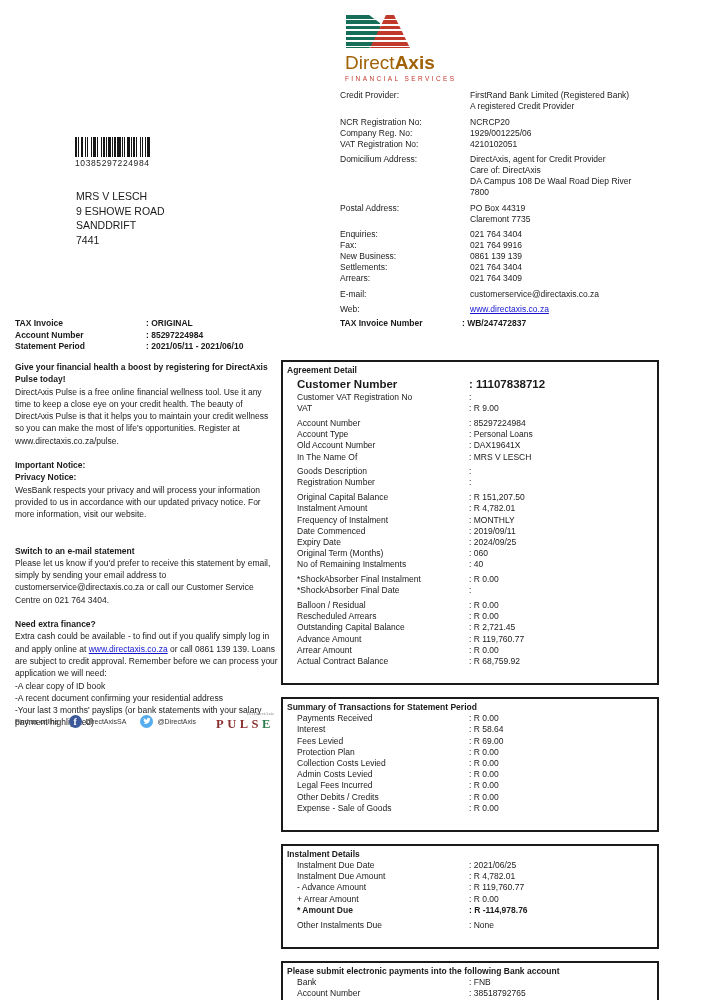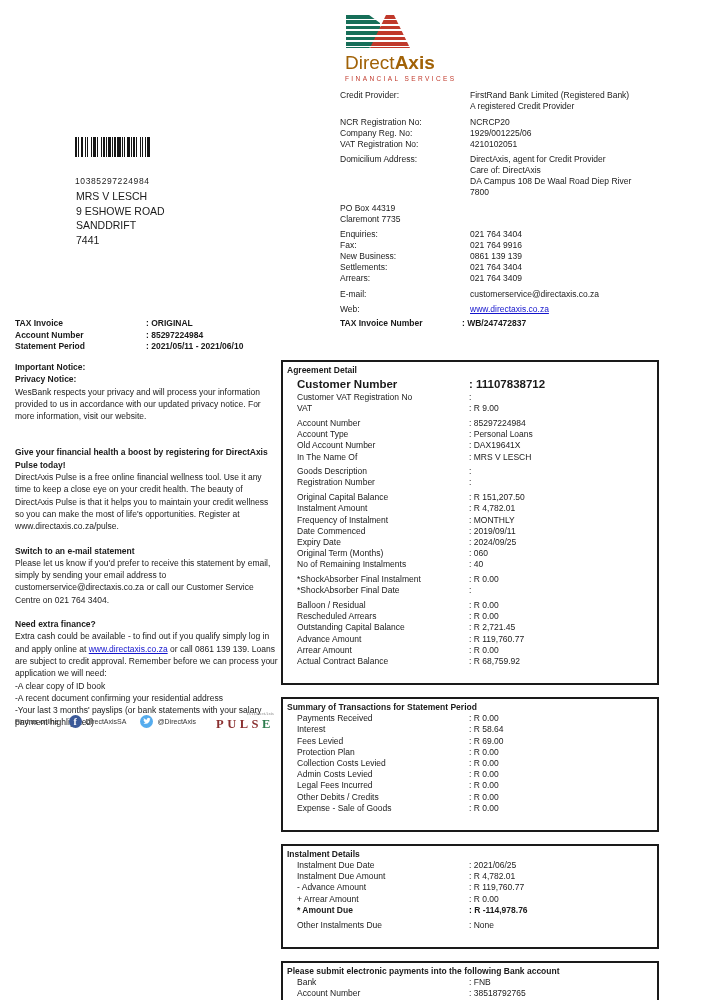--- a/index.html
+++ b/index.html
@@ -25,21 +25,21 @@
   .prow{display:flex;}
   .plbl{width:130px;flex:none;}
   .pval{flex:1;}
   .link{color:#1414cc;text-decoration:underline;cursor:pointer;}
 
   
   .barcode{position:absolute;left:75px;top:137px;width:86px;}
   .bars{height:20px;display:flex;align-items:stretch;overflow:hidden;width:84px;}
   .bar{flex:none;background:#161616;}
   .sp{flex:none;}
-  .bc-num{font-size:8.5px;letter-spacing:.6px;color:#222;margin-top:19px;}
+  .bc-num{font-size:8.5px;letter-spacing:.6px;color:#222;margin-top:1px;}
   .address{position:absolute;left:76px;top:189px;font-size:10.5px;line-height:14.5px;}
 
   
   .meta{font-size:8.5px;line-height:11.5px;font-weight:bold;}
   .metaleft{position:absolute;left:15px;top:318px;width:270px;}
   .metaright{position:absolute;left:340px;top:318px;width:330px;}
   .meta .row{display:flex;}
   .metaleft .lbl{width:131px;flex:none;}
   .metaright .lbl{width:122px;flex:none;}
   .meta .val{flex:1;}
@@ -126,20 +126,21 @@
           <div class="pval">
             <div>DirectAxis, agent for Credit Provider</div>
             <div>Care of: DirectAxis</div>
             <div>DA Campus 108 De Waal Road Diep River</div>
             <div>7800</div>
           </div>
         </div>
       </div>
       <div class="pgroup">
         <div class="prow">
+          <span class="plbl">Postal Address:</span>
           <div class="pval">
             <div>PO Box 44319</div>
             <div>Claremont 7735</div>
           </div>
         </div>
       </div>
       <div class="pgroup">
         <div class="prow">
           <span class="plbl">Enquiries:</span>
           <div class="pval">
@@ -266,28 +267,28 @@
       </div>
     </div>
   <div class="meta metaright">
       <div class="row">
         <span class="lbl">TAX Invoice Number</span>
         <span class="val">: WB/247472837</span>
       </div>
     </div>
 
   <div class="notices" id="notices">
+      <div class="nblock">
+        <div class="ntitle">Give your financial health a boost by registering for DirectAxis Pulse today!</div>
+        <div class="nbody"><span>DirectAxis Pulse is a free online financial wellness tool. Use it any time to keep a close eye on your credit health. The beauty of DirectAxis Pulse is that it helps you to maintain your credit wellness so you can make the most of life's opportunities. Register at www.directaxis.co.za/pulse.</span></div>
+      </div>
       <div class="nblock gap-lg">
         <div class="ntitle">Important Notice:</div>
         <div class="ntitle">Privacy Notice:</div>
         <div class="nbody"><span>WesBank respects your privacy and will process your information provided to us in accordance with our updated privacy notice. For more information, visit our website.</span></div>
-      </div>
-      <div class="nblock">
-        <div class="ntitle">Give your financial health a boost by registering for DirectAxis Pulse today!</div>
-        <div class="nbody"><span>DirectAxis Pulse is a free online financial wellness tool. Use it any time to keep a close eye on your credit health. The beauty of DirectAxis Pulse is that it helps you to maintain your credit wellness so you can make the most of life's opportunities. Register at www.directaxis.co.za/pulse.</span></div>
       </div>
       <div class="nblock">
         <div class="ntitle">Switch to an e-mail statement</div>
         <div class="nbody"><span>Please let us know if you'd prefer to receive this statement by email, simply by sending your email address to customerservice@directaxis.co.za or call our Customer Service Centre on 021 764 3404.</span></div>
       </div>
       <div class="nblock">
         <div class="ntitle">Need extra finance?</div>
         <div class="nbody"><span>Extra cash could be available - to find out if you qualify simply log in and apply online at </span><span class="link">www.directaxis.co.za</span><span> or call 0861 139 139. Loans are subject to credit approval. Remember before we can process your application we will need:</span></div>
         <div class="nitem">-A clear copy of ID book</div>
         <div class="nitem">-A recent document confirming your residential address</div>

